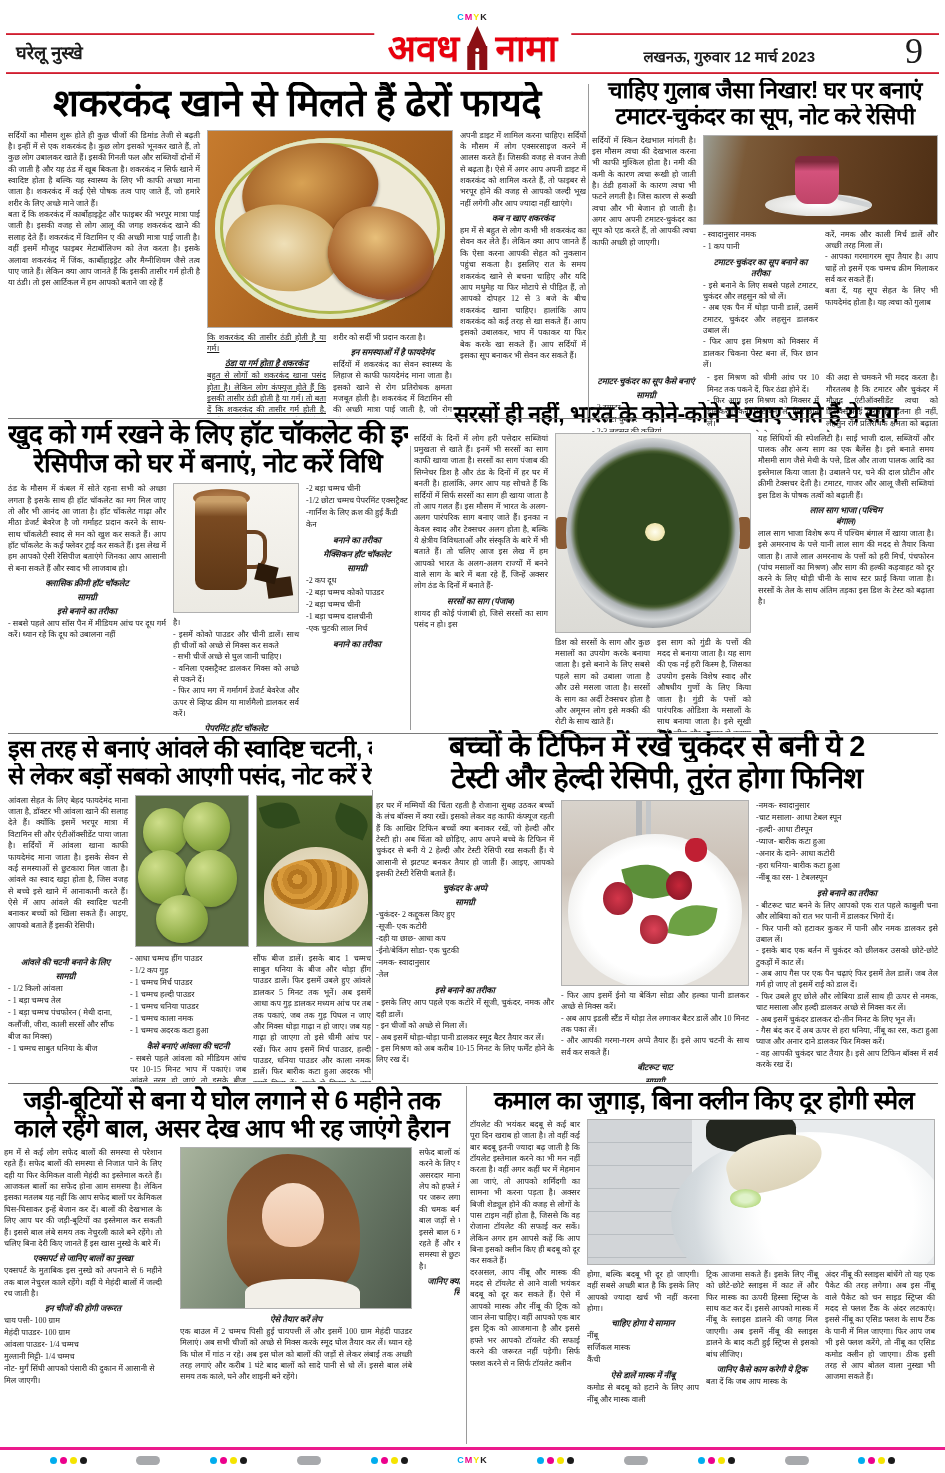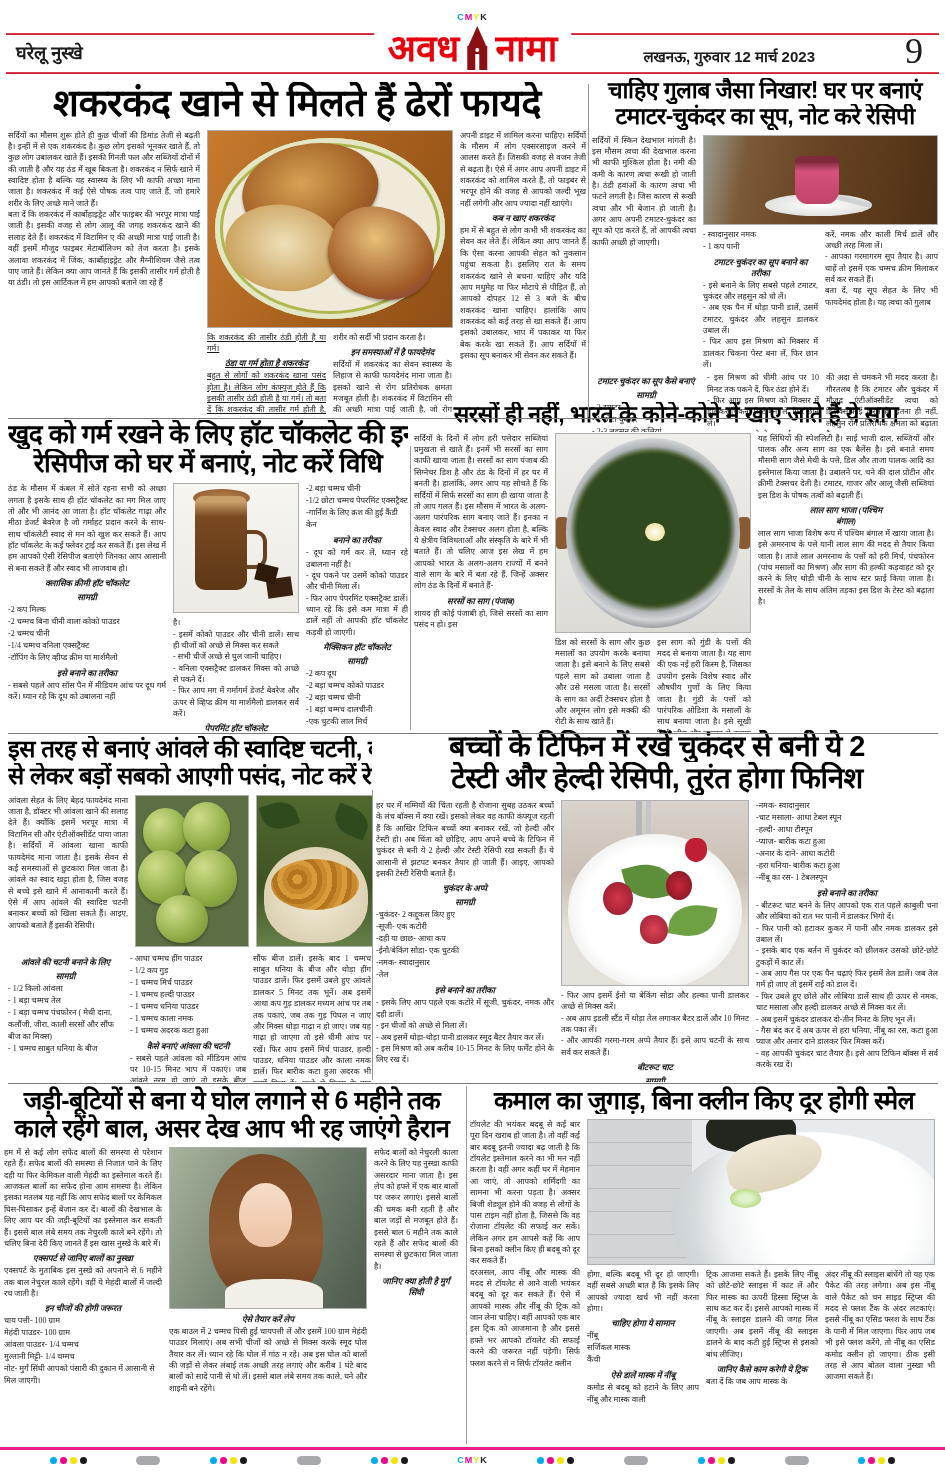--- a/index.html
+++ b/index.html
@@ -220,25 +220,20 @@
   </div>
 
   <div class="article" style="left:8px;top:420px;width:400px;height:312px;">
     <div class="hl" style="font-size:26px;">खुद को गर्म रखने के लिए हॉट चॉकलेट की इन</div>
     <div class="hl" style="font-size:26px;">रेसिपीज को घर में बनाएं, नोट करें विधि</div>
     <div class="cols">
       <div class="c" style="width:158px;">
         <div class="bd">ठंड के मौसम में कंबल में सोते रहना सभी को अच्छा लगता है इसके साथ ही हॉट चॉकलेट का मग मिल जाए तो और भी आनंद आ जाता है। हॉट चॉकलेट गाढ़ा और मीठा डेजर्ट बेवरेज है जो गर्माहट प्रदान करने के साथ-साथ चॉकलेटी स्वाद से मन को खुश कर सकते हैं। आप हॉट चॉकलेट के कई फ्लेवर ट्राई कर सकते हैं। इस लेख में हम आपको ऐसी रेसिपीज बताएंगे जिनका आप आसानी से बना सकते हैं और स्वाद भी लाजवाब हो।</div>
         <div class="sh">क्लासिक क्रीमी हॉट चॉकलेट</div>
         <div class="sh">सामग्री</div>
-        <div class="lst">-2 कप मिल्क
--2 चम्मच बिना चीनी वाला कोको पाउडर
--2 चम्मच चीनी
--1/4 चम्मच वनिला एक्सट्रैक्ट
--टॉपिंग के लिए व्हीप्ड क्रीम या मार्शमैलो</div>
         <div class="sh">इसे बनाने का तरीका</div>
         <div class="bd">- सबसे पहले आप सॉस पैन में मीडियम आंच पर दूध गर्म करें। ध्यान रहे कि दूध को उबालना नहीं</div>
       </div>
       <div class="c" style="width:126px;">
         <div class="photo ph-choc">
           <div class="mugtop"></div>
           <div class="mug"></div>
           <div class="handle"></div>
           <div class="chc1"></div>
           <div class="chc2"></div>
@@ -249,23 +244,20 @@
 - वनिला एक्सट्रैक्ट डालकर मिक्स को अच्छे से पकने दें।
 - फिर आप मग में गर्मागर्म डेजर्ट बेवरेज और ऊपर से व्हिप्ड क्रीम या मार्शमैलो डालकर सर्व करें।</div>
         <div class="sh">पेपरमिंट हॉट चॉकलेट</div>
 
       </div>
       <div class="c" style="width:102px;">
         <div class="lst">-2 बड़ा चम्मच चीनी
 -1/2 छोटा चम्मच पेपरमिंट एक्सट्रैक्ट
 -गार्निश के लिए क्रश की हुई कैंडी केन</div>
         <div class="sh">बनाने का तरीका</div>
-        <div class="bd">- दूध को गर्म कर लें, ध्यान रहे उबालना नहीं है।
-- दूध पकने पर उसमें कोको पाउडर और चीनी मिला लें।
-- फिर आप पेपरमिंट एक्सट्रैक्ट डालें। ध्यान रहे कि इसे कम मात्रा में ही डालें नहीं तो आपकी हॉट चॉकलेट कड़वी हो जाएगी।</div>
         <div class="sh">मैक्सिकन हॉट चॉकलेट</div>
         <div class="sh">सामग्री</div>
         <div class="lst">-2 कप दूध
 -2 बड़ा चम्मच कोको पाउडर
 -2 बड़ा चम्मच चीनी
 -1 बड़ा चम्मच दालचीनी
 -एक चुटकी लाल मिर्च</div>
         <div class="sh">बनाने का तरीका</div>
 
       </div>
@@ -426,21 +418,21 @@
         <div class="bd">हम में से कई लोग सफेद बालों की समस्या से परेशान रहते हैं। सफेद बालों की समस्या से निजात पाने के लिए दही या फिर केमिकल वाली मेहंदी का इस्तेमाल करते हैं। आजकल बालों का सफेद होना आम समस्या है। लेकिन इसका मतलब यह नहीं कि आप सफेद बालों पर केमिकल घिस-घिसाकर इन्हें बेजान कर दें। बालों की देखभाल के लिए आप घर की जड़ी-बूटियों का इस्तेमाल कर सकती हैं। इससे बाल लंबे समय तक नेचुरली काले बने रहेंगे। तो चलिए बिना देरी किए जानते हैं इस खास नुस्खे के बारे में।</div>
         <div class="sh">एक्सपर्ट से जानिए बालों का नुस्खा</div>
         <div class="bd">एक्सपर्ट के मुताबिक इस नुस्खे को अपनाने से 6 महीने तक बाल नेचुरल काले रहेंगे। वहीं ये मेहंदी बालों में जल्दी रच जाती है।</div>
         <div class="sh">इन चीजों की होगी जरूरत</div>
         <div class="lst">चाय पत्ती- 100 ग्राम
 मेहंदी पाउडर- 100 ग्राम
 आंवला पाउडर- 1/4 चम्मच
 मुल्तानी मिट्टी- 1/4 चम्मच
 नोट- मुर्गं सिंघी आपको पंसारी की दुकान में आसानी से मिल जाएगी।</div>
       </div>
-      <div class="c" style="width:198px;">
+      <div class="c" style="width:232px;margin-left:11px;">
         <div class="photo ph-woman">
           <div class="hair"></div>
           <div class="face"></div>
           <div class="shld"></div>
         </div>
         <div class="sh">ऐसे तैयार करें लेप</div>
         <div class="bd">एक बाउल में 2 चम्मच पिसी हुई चायपत्ती लें और इसमें 100 ग्राम मेहंदी पाउडर मिलाएं। अब सभी चीजों को अच्छे से मिक्स करके स्मूद घोल तैयार कर लें। ध्यान रहे कि घोल में गांठ न रहे। अब इस घोल को बालों की जड़ों से लेकर लंबाई तक अच्छी तरह लगाएं और करीब 1 घंटे बाद बालों को सादे पानी से धो लें। इससे बाल लंबे समय तक काले, घने और शाइनी बने रहेंगे।</div>
       </div>
       <div class="c" style="width:84px;">
         <div class="bd">सफेद बालों को नेचुरली काला करने के लिए यह नुस्खा काफी असरदार माना जाता है। इस लेप को हफ्ते में एक बार बालों पर जरूर लगाएं। इससे बालों की चमक बनी रहती है और बाल जड़ों से मजबूत होते हैं। इससे बाल 6 महीने तक काले रहते हैं और सफेद बालों की समस्या से छुटकारा मिल जाता है।</div>

